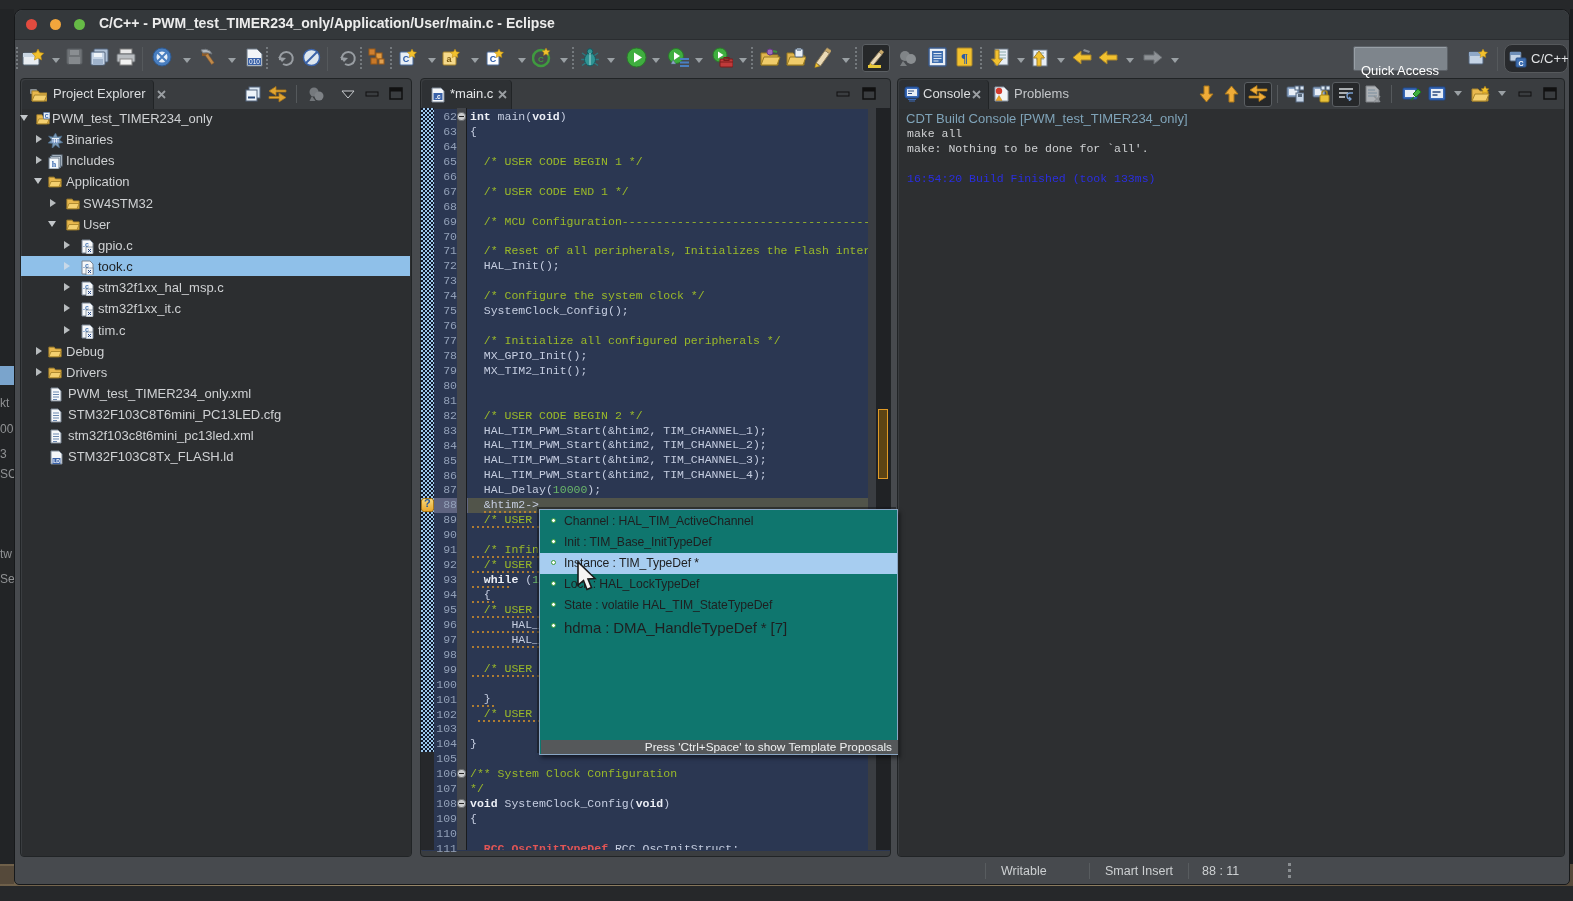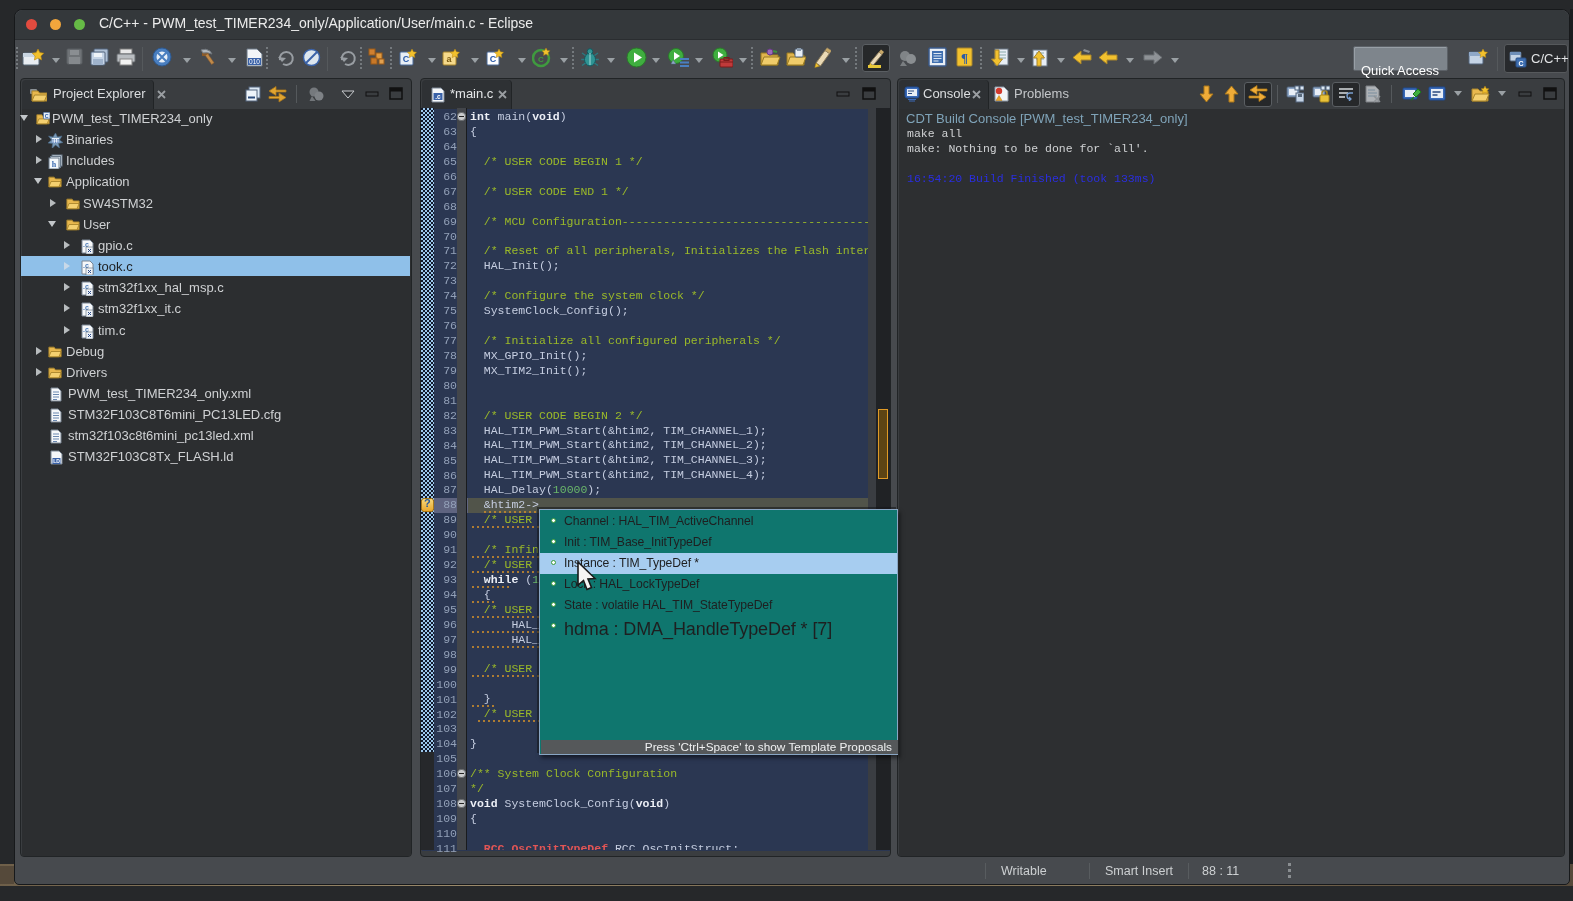--- a/index.html
+++ b/index.html
@@ -9,33 +9,43 @@
 .tri-d{width:0;height:0;border-top:6px solid #c2c6c9;border-left:4.5px solid transparent;border-right:4.5px solid transparent}
 .dd{width:0;height:0;border-top:5px solid #9aa0a4;border-left:4px solid transparent;border-right:4px solid transparent;position:absolute}
 .sep{position:absolute;width:1px;background:#55595c}
 .dotsep{position:absolute;width:2px;background-image:repeating-linear-gradient(#74797d 0 2px,transparent 2px 4px)}
 .hatch{background-color:#11182a;background-image:linear-gradient(45deg,#9cc8ec 25%,transparent 25%,transparent 75%,#9cc8ec 75%),linear-gradient(45deg,#9cc8ec 25%,transparent 25%,transparent 75%,#9cc8ec 75%);background-size:4px 4px;background-position:0 0,2px 2px}
 .fold{position:absolute;width:9px;height:9px;border-radius:4px;background:#caccce;border:1px solid #6a6d70}
 .fold:after{content:"";position:absolute;left:1px;top:3px;width:5px;height:1px;background:#222}
 .du{position:absolute;height:2px;background-image:repeating-linear-gradient(90deg,#c4882d 0 2px,transparent 2px 5px);background-size:5px 2px;background-repeat:repeat-x;opacity:.85}
 </style></head><body>
 <div id="s">
+    <div class="a" style="left:0;top:9px;width:14px;height:857px;background:#222426;overflow:hidden">
+      <div class="a" style="left:0;top:362px;color:#909294;font-size:12px">IV</div>
+      <div class="a" style="left:0;top:387px;color:#909294;font-size:12px">kt</div>
+      <div class="a" style="left:0;top:413px;color:#909294;font-size:12px">00</div>
+      <div class="a" style="left:0;top:438px;color:#909294;font-size:12px">3</div>
+      <div class="a" style="left:0;top:458px;color:#909294;font-size:12px">SC</div>
+      <div class="a" style="left:0;top:538px;color:#909294;font-size:12px">tw</div>
+      <div class="a" style="left:0;top:563px;color:#909294;font-size:12px">Se</div>
+      <div class="a" style="left:0;top:357px;width:14px;height:19px;background:#7aa4cc"></div>
+    </div>
     <div class="a" style="left:1570px;top:9px;width:3px;height:877px;background:#1b1d1f"></div>
     <div class="a" style="left:0;top:864px;width:1573px;height:22px;background:linear-gradient(90deg,#6e5f49 0,#8a7a5e 15%,#9b8a6b 30%,#7a6b52 50%,#8d7d60 70%,#6b5c47 85%,#55493a 100%)">
       <div class="a" style="left:591px;top:0;color:#f0ede6;font-size:11px">pdf</div>
       <div class="a" style="left:820px;top:8px;color:#f0ede6;font-size:11px">v0114</div>
       <div class="a" style="left:1115px;top:8px;color:#f0ede6;font-size:11px">Tranceiver</div>
     </div>
     <div class="a" style="left:0;top:866px;width:14px;height:18px;background:#55493a"></div>
     <div class="a" style="left:14px;top:9px;width:1556px;height:876px;background:#474a4e;border:1px solid #17191b;border-radius:8px 8px 5px 5px"></div>
     <div class="a" style="left:15px;top:10px;width:1554px;height:30px;background:#34383b;border-radius:8px 8px 0 0;border-bottom:1px solid #2a2d30">
       <div class="a" style="left:11px;top:9px;width:11px;height:11px;border-radius:6px;background:#e24b3f"></div>
       <div class="a" style="left:35px;top:9px;width:11px;height:11px;border-radius:6px;background:#f2a63c"></div>
       <div class="a" style="left:59px;top:9px;width:11px;height:11px;border-radius:6px;background:#66bb46"></div>
-      <div class="a" style="left:84px;top:5px;color:#ececec;font-size:14px;font-weight:normal">C/C++ - PWM_test_TIMER234_only/Application/User/main.c - Eclipse</div>
+      <div class="a" style="left:84px;top:5px;color:#ececec;font-size:14px;font-weight:bold">C/C++ - PWM_test_TIMER234_only/Application/User/main.c - Eclipse</div>
     </div>
     <div class="dotsep" style="left:16px;top:47px;height:24px"></div>
     <svg class="a" style="left:22px;top:48px" width="22" height="20" viewBox="0 0 22 20">
       <rect x="1" y="5" width="16" height="12" rx="1.5" fill="#e8edf2" stroke="#5a6a7a"></rect>
       <rect x="1" y="5" width="16" height="4" fill="#c8d4e0"></rect>
       <path d="M16 1 l1.8 3.6 4 .6 -2.9 2.8 .7 4 -3.6-1.9 -3.6 1.9 .7-4 -2.9-2.8 4-.6z" fill="#f2c12e" stroke="#b8860b" stroke-width=".6"></path>
     </svg>
     <div class="dd" style="left:52px;top:58px"></div>
     <svg class="a" style="left:66px;top:48px" width="18" height="18" viewBox="0 0 18 18">
       <rect x="1" y="1" width="15" height="15" rx="1" fill="#6f7377" stroke="#5a5e62"></rect>
@@ -215,21 +225,21 @@
     <div class="dd" style="left:1171px;top:58px"></div>
     <div class="a" style="left:1353px;top:46px;width:95px;height:25px;background:#7e858c;border:1px solid #5c6167;border-radius:2px;box-shadow:inset 1px 1px 0 #989fa6">
       <div class="a" style="left:7px;top:16px;color:#ffffff;font-size:13px">Quick Access</div>
     </div>
     <svg class="a" style="left:1468px;top:48px" width="21" height="20" viewBox="0 0 21 20">
       <rect x="1" y="4" width="14" height="12" rx="1" fill="#c5d4e6" stroke="#52647c"></rect>
       <rect x="1" y="4" width="14" height="4" fill="#8fa8c8"></rect>
       <path d="M15 1 l1.4 2.8 3.1 .5 -2.2 2.2 .5 3.1 -2.8-1.5 -2.8 1.5 .5-3.1 -2.2-2.2 3.1-.5z" fill="#f2c12e" stroke="#b8860b" stroke-width=".5"></path>
     </svg>
     <div class="sep" style="left:1497px;top:47px;height:24px"></div>
-    <div class="a" style="left:1504px;top:44px;width:64px;height:29px;background:#282a2d;border:1px solid #56595c;border-radius:3px">
+    <div class="a" style="left:1504px;top:44px;width:64px;height:29px;background:#282a2d;border:1px solid #56595c;border-radius:8px">
       <svg class="a" style="left:4px;top:5px" width="18" height="18" viewBox="0 0 18 18">
         <rect x="1" y="2" width="11" height="9" rx="1" fill="#c5d4e6" stroke="#52647c"></rect>
         <rect x="1" y="2" width="11" height="3" fill="#6f8fb8"></rect>
         <rect x="7" y="8" width="10" height="9" rx="1" fill="#3f6fb0" stroke="#2a5088"></rect>
         <text x="12" y="15.5" font-size="7" font-weight="bold" fill="#fff" text-anchor="middle" font-family="Liberation Sans">C</text>
       </svg>
       <div class="a" style="left:26px;top:6px;color:#e2e4e6;font-size:13px">C/C++</div>
     </div>
     <div class="a" style="left:20px;top:78px;width:392px;height:779px;background:#3a3d40;border:1px solid #212426;border-radius:4px;overflow:hidden">
       <div class="a" style="left:1px;top:1px;width:132px;height:29px;background:#2e3134;border-right:1px solid #212426;border-radius:4px 4px 0 0"></div>
@@ -622,19 +632,19 @@
       <div class="a" style="left:11px;top:29px;width:5px;height:5px;border-radius:3px;border:1.6px solid #3a9a3a;background:#fff"></div>
       <div class="a" style="left:24px;top:25px;color:#1e1f20;font-size:12.2px;letter-spacing:-0.1px">Init : TIM_Base_InitTypeDef</div>
       <div class="a" style="left:0;top:43px;width:357px;height:21px;background:#a7cdf0"></div>
       <div class="a" style="left:11px;top:50px;width:5px;height:5px;border-radius:3px;border:1.6px solid #3a9a3a;background:#fff"></div>
       <div class="a" style="left:24px;top:46px;color:#1e1f20;font-size:12.2px;letter-spacing:-0.1px">Instance : TIM_TypeDef *</div>
       <div class="a" style="left:11px;top:71px;width:5px;height:5px;border-radius:3px;border:1.6px solid #3a9a3a;background:#fff"></div>
       <div class="a" style="left:24px;top:67px;color:#1e1f20;font-size:12.2px;letter-spacing:-0.1px">Lock : HAL_LockTypeDef</div>
       <div class="a" style="left:11px;top:92px;width:5px;height:5px;border-radius:3px;border:1.6px solid #3a9a3a;background:#fff"></div>
       <div class="a" style="left:24px;top:88px;color:#1e1f20;font-size:12.2px;letter-spacing:-0.1px">State : volatile HAL_TIM_StateTypeDef</div>
       <div class="a" style="left:11px;top:113px;width:5px;height:5px;border-radius:3px;border:1.6px solid #3a9a3a;background:#fff"></div>
-      <div class="a" style="left:24px;top:109px;color:#1e1f20;font-size:18px;letter-spacing:-0.1px">hdma : DMA_HandleTypeDef * [7]</div>
+      <div class="a" style="left:24px;top:109px;color:#1e1f20;font-size:15px;letter-spacing:-0.1px">hdma : DMA_HandleTypeDef * [7]</div>
       <div class="a" style="left:1px;top:230px;width:357px;height:14px;background:#55585a"></div>
       <div class="a" style="left:0;top:230px;width:352px;height:14px;color:#f0f1f2;font-size:11.8px;text-align:right">Press 'Ctrl+Space' to show Template Proposals</div>
     </div>
     <svg class="a" style="left:575px;top:561px" width="24" height="32" viewBox="0 0 24 32">
       <path d="M3 1 L3 24 L8.5 19.5 L12 28.5 L16.5 26.5 L13 18 L20 17.5z" fill="#f4f4f4" stroke="#1a1a1a" stroke-width="1.6"></path>
     </svg>
   </div>
 </body></html>

